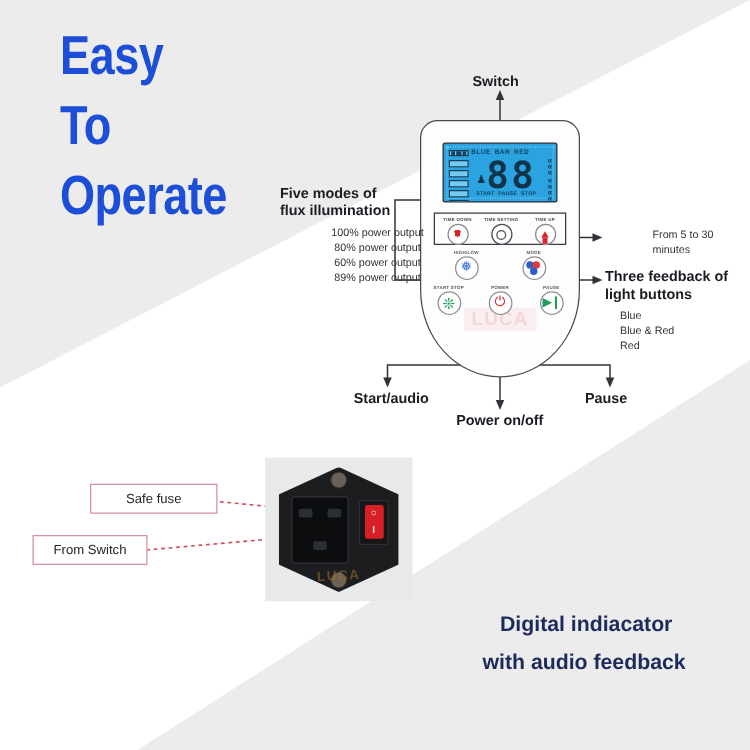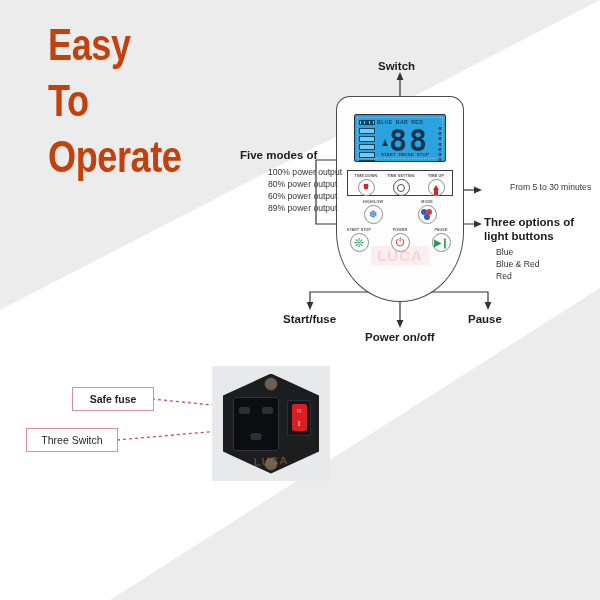--- a/index.html
+++ b/index.html
@@ -22,21 +22,21 @@
   }
   .wedge-bottom{
     left:0;top:288px;width:600px;height:312px;
     background:#ececec;
     clip-path:polygon(600px 0, 600px 312px, 110px 312px);
   }
 
   
   .headline{
     position:absolute;left:48px;top:24px;
-    color:#c2410c;
+    color:#1d4ed8;
     font-weight:bold;
     line-height:0.95;
     letter-spacing:-0.5px;
   }
   .headline div{
     font-size:44px;
     font-family:"Liberation Sans Narrow","Liberation Sans",sans-serif;
     transform:scaleX(0.82);
     transform-origin:left center;
     margin-bottom:14px;
@@ -359,45 +359,46 @@
     <div class="midbtn" style="left:90px;top:132px;">
       <span class="cap">PAUSE</span>
       <span class="circle">
           <span class="pause-icon">▶❙</span>
         </span>
     </div>
   </div>
 
   <div class="plain" style="left:378px;top:60px;">Switch</div>
 
-  <div class="callout" style="left:240px;top:148px;width:128px;">
+  <div class="callout" style="left:224px;top:148px;width:128px;">
     <div class="ttl">Five modes of</div>
-    <div style="margin-top:4px;margin-left:28px;">
+    <div class="ttl">flux illumination</div>
+    <div style="margin-top:4px;margin-left:28px;text-align:center;">
       <div class="sub">100% power output</div>
       <div class="sub">80% power output</div>
       <div class="sub">60% power output</div>
       <div class="sub">89% power output</div>
     </div>
   </div>
 
   <div class="callout" style="left:484px;top:181px;width:116px;">
-    <div class="sub" style="margin-left:12px;padding-left:14px;">From 5 to 30 minutes</div>
+    <div class="sub" style="margin-left:24px;padding-left:14px;">From 5 to 30 minutes</div>
   </div>
 
   <div class="callout" style="left:484px;top:215px;width:116px;">
-    <div class="ttl">Three options of</div>
+    <div class="ttl">Three feedback of</div>
     <div class="ttl">light buttons</div>
     <div style="margin-top:3px;margin-left:12px;">
       <div class="subl">Blue</div>
       <div class="subl">Blue &amp; Red</div>
       <div class="subl">Red</div>
     </div>
   </div>
 
-  <div class="plain" style="left:283px;top:313px;">Start/fuse</div>
+  <div class="plain" style="left:283px;top:313px;">Start/audio</div>
   <div class="plain" style="left:365px;top:331px;">Power on/off</div>
   <div class="plain" style="left:468px;top:313px;">Pause</div>
 
   <div class="photo">
     <div class="socket">
       <span class="socket-screw screw-top"></span>
       <span class="socket-screw screw-bottom"></span>
       <div class="iec">
         <span class="pin pin1"></span>
           <span class="pin pin2"></span>
@@ -406,21 +407,25 @@
       <div class="rocker">
         <span class="rk">
           <b>○</b>
           <b>I</b>
         </span>
       </div>
     </div>
     <div class="watermark2">LUCA</div>
   </div>
 
-  <div class="tagbox" style="left:72px;top:387px;width:82px;height:24px;font-weight:bold;">
+  <div class="tagbox" style="left:72px;top:387px;width:102px;height:24px;">
     <span>Safe fuse</span>
   </div>
   <div class="tagbox" style="left:26px;top:428px;width:92px;height:24px;">
-    <span>Three Switch</span>
-  </div>
-
+    <span>From Switch</span>
+  </div>
+
+  <div class="bottom-title">
+    <div>Digital indiacator</div>
+    <div class="l2">with audio feedback</div>
+  </div>
 
 </div>
 
 </body></html>

